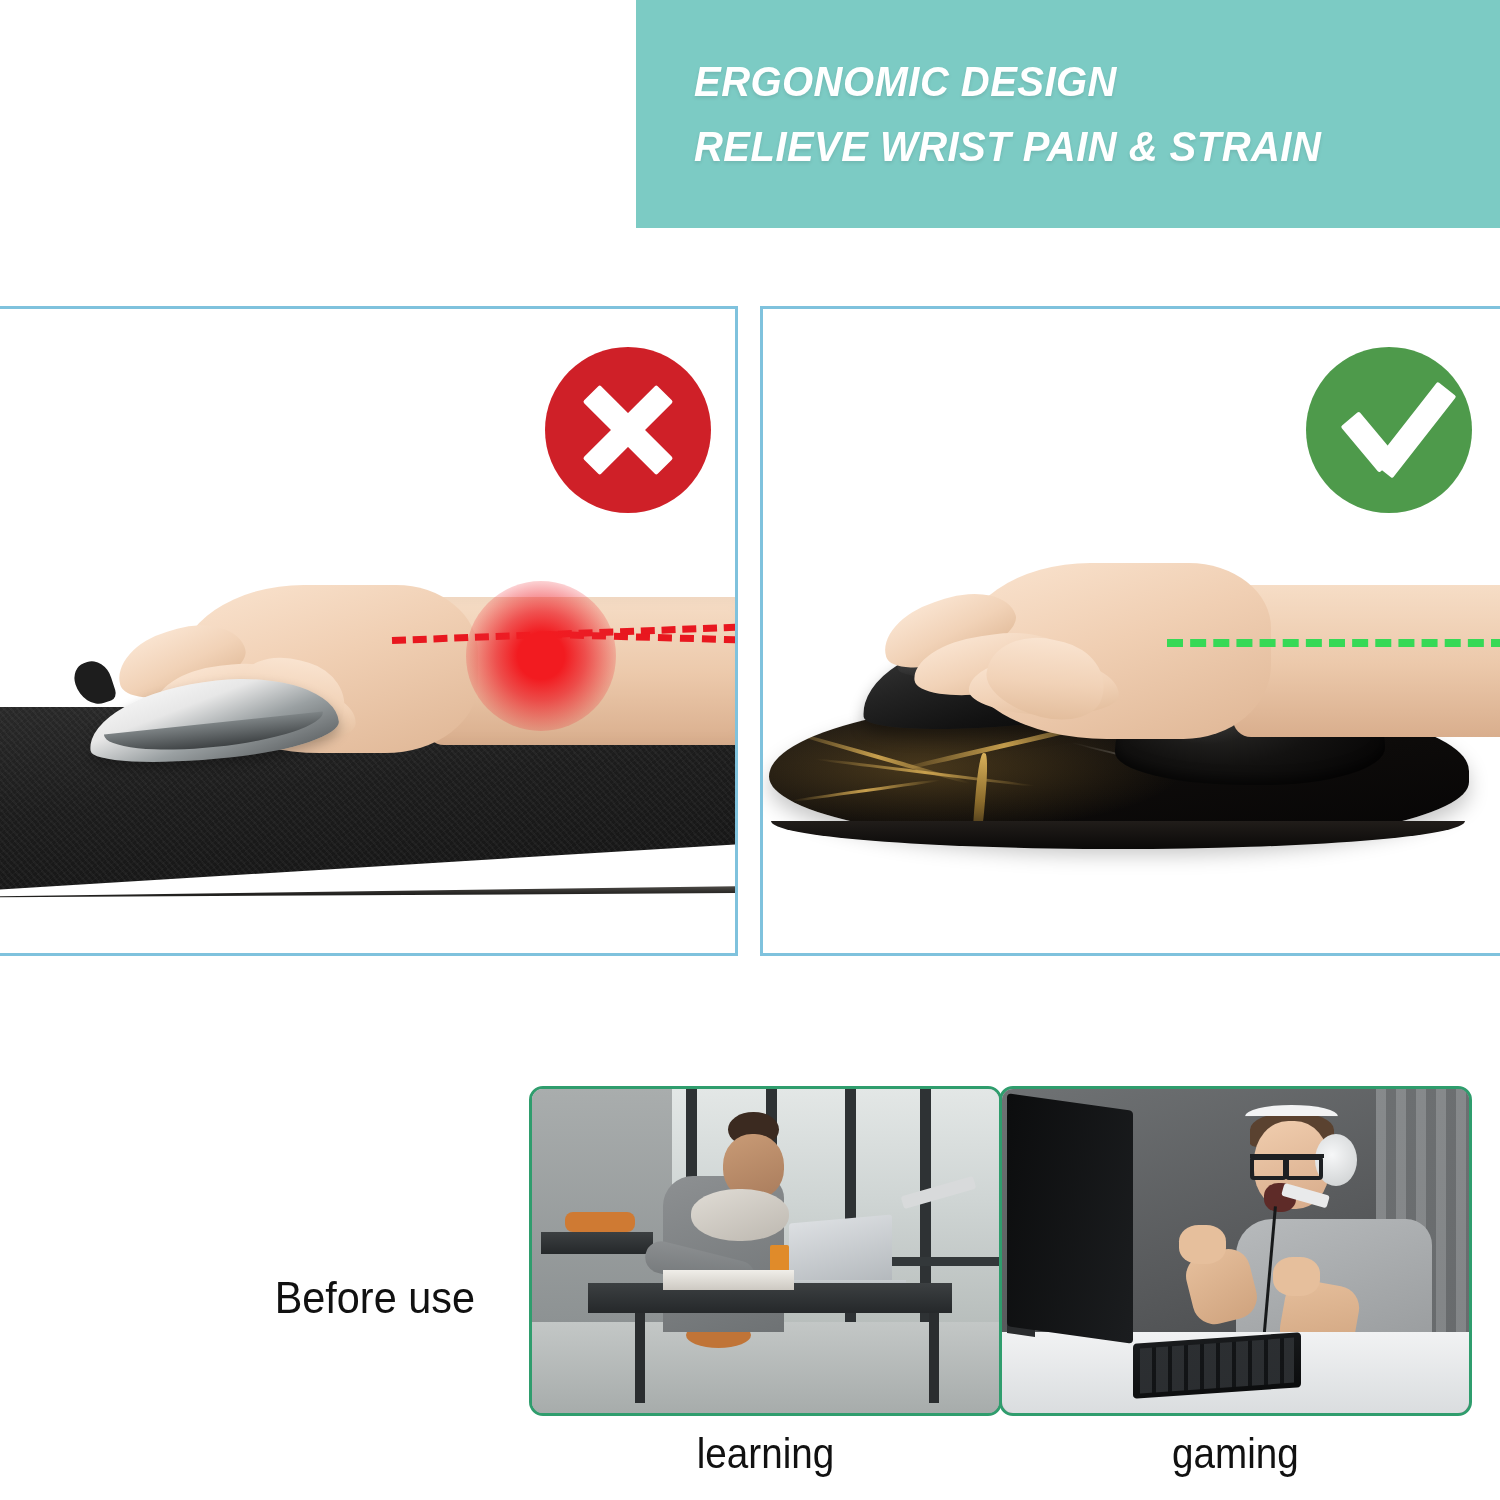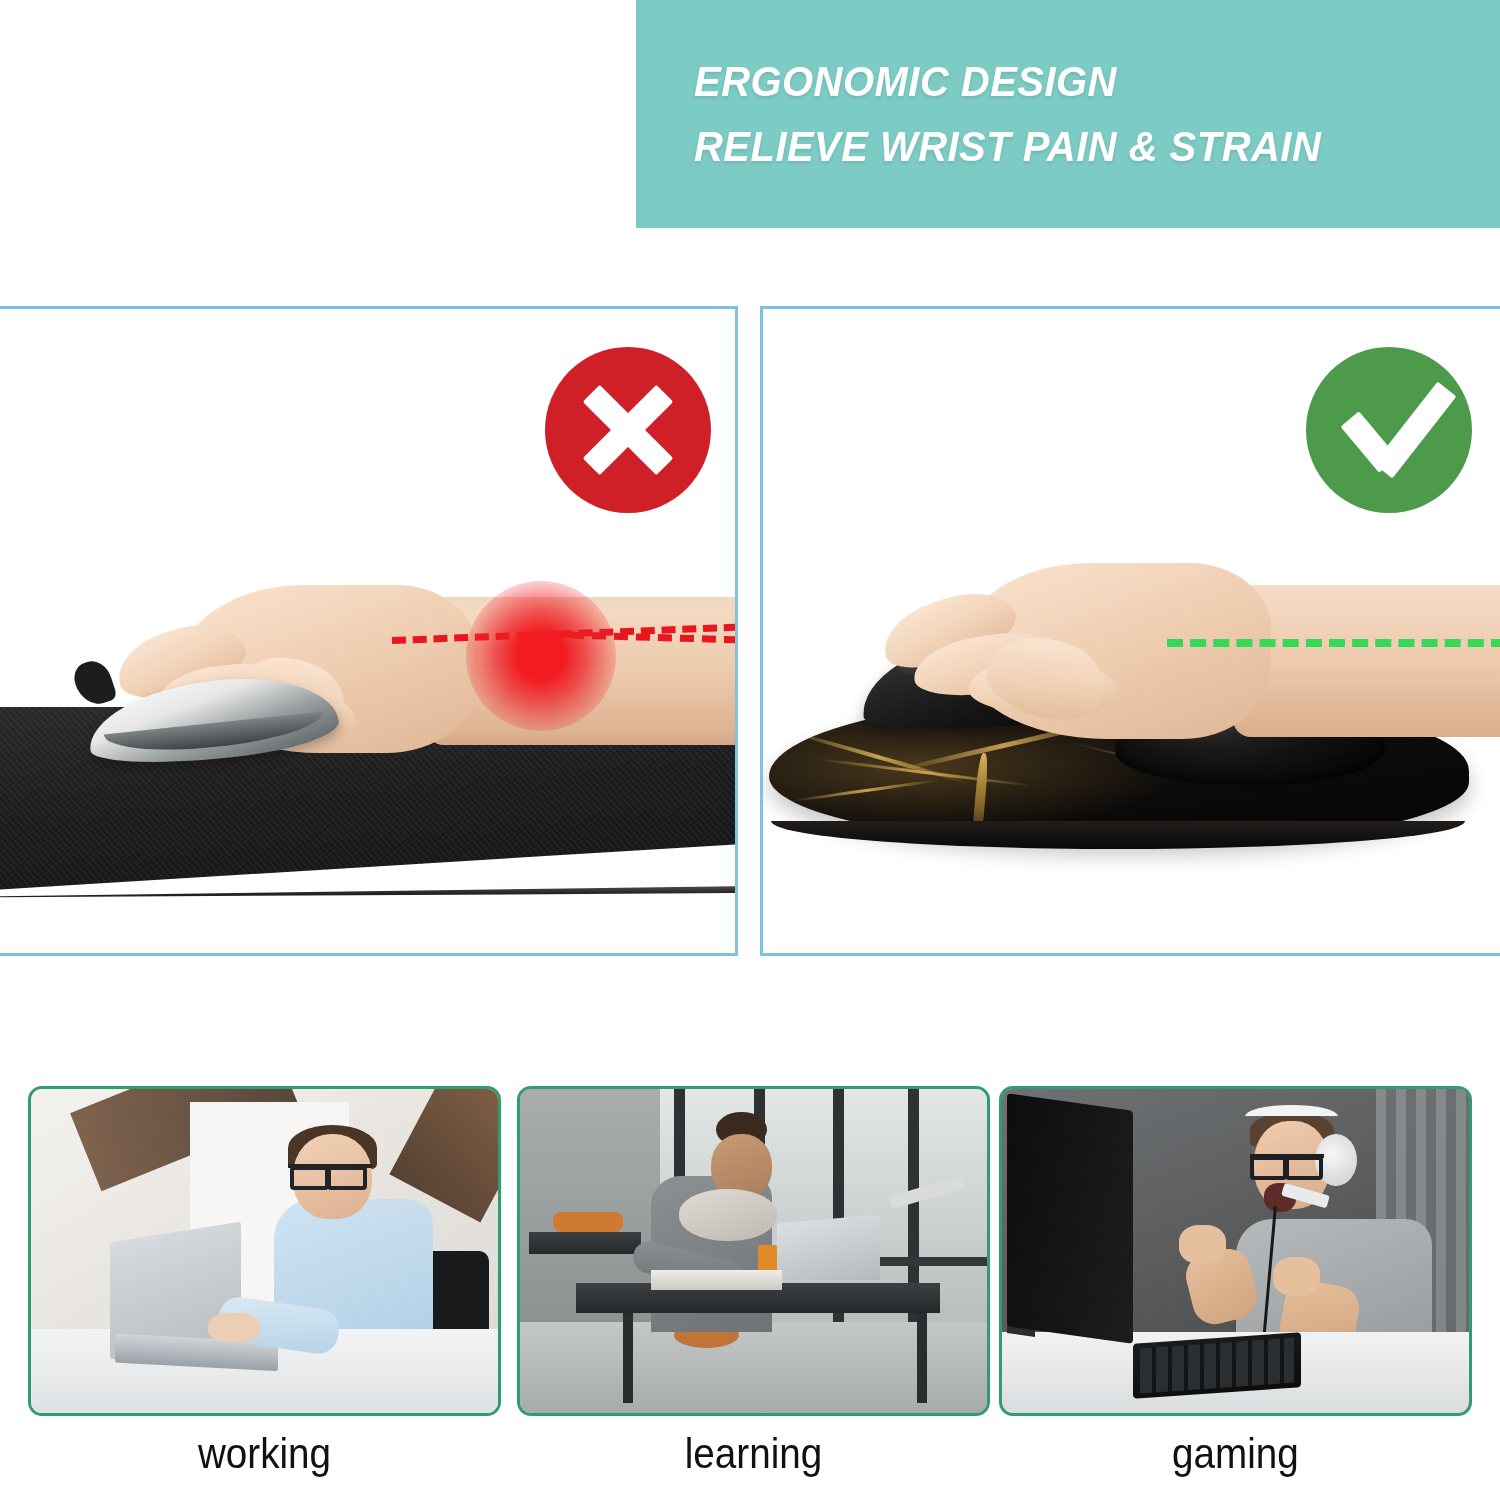--- a/index.html
+++ b/index.html
@@ -206,21 +206,21 @@
     font-family:"Liberation Sans", sans-serif; white-space:nowrap;
     transform:scaleX(0.92);
   }
   #caption-before{ left:266px; }
   #caption-after { left:1073px; }
 
   
   #scenarios{ position:absolute; left:0; top:1086px; width:1500px; height:414px; }
   .thumb-cell{ position:absolute; top:0; width:473px; }
   #thumb-0{ left:28px; }
-  #thumb-1{ left:517px; }
+  #thumb-1{ left:529px; }
   #thumb-2{ left:999px; }
 
   .thumb-frame{
     position:relative; width:473px; height:330px;
     border:3px solid #2f9d6d; border-radius:14px; overflow:hidden;
     background:#cfd4d6;
   }
   .thumb-caption{
     position:absolute; top:344px; left:0; width:473px; text-align:center;
     font-size:42px; color:#111; font-family:"Liberation Sans", sans-serif;
@@ -421,40 +421,20 @@
 
     <div class="dash-green"></div>
   </div>
 
   <div class="cmp-caption" id="caption-before">Before use</div>
   <div class="cmp-caption" id="caption-after">After use</div>
 </div>
 
 <div id="scenarios">
 
-  <div class="thumb-cell" id="thumb-0">
-    <div class="thumb-frame">
-      <div class="sc-working">
-        <div class="w-beam"></div>
-        <div class="w-beam2"></div>
-        <div class="w-wall"></div>
-        <div class="w-chair"></div>
-        <div class="w-torso"></div>
-        <div class="w-hair"></div>
-        <div class="w-head"></div>
-        <div class="w-glasses"></div>
-        <div class="w-desk"></div>
-        <div class="w-laptop-screen"></div>
-        <div class="w-laptop-base"></div>
-        <div class="w-arm"></div>
-        <div class="w-hand"></div>
-      </div>
-    </div>
-    <div class="thumb-caption">working</div>
-  </div>
 
   <div class="thumb-cell" id="thumb-1">
     <div class="thumb-frame">
       <div class="sc-learning">
         <div class="l-win"></div>
         <div class="l-wall"></div>
         <div class="l-mull m1"></div>
         <div class="l-mull m2"></div>
         <div class="l-mull m3"></div>
         <div class="l-mull m4"></div>

